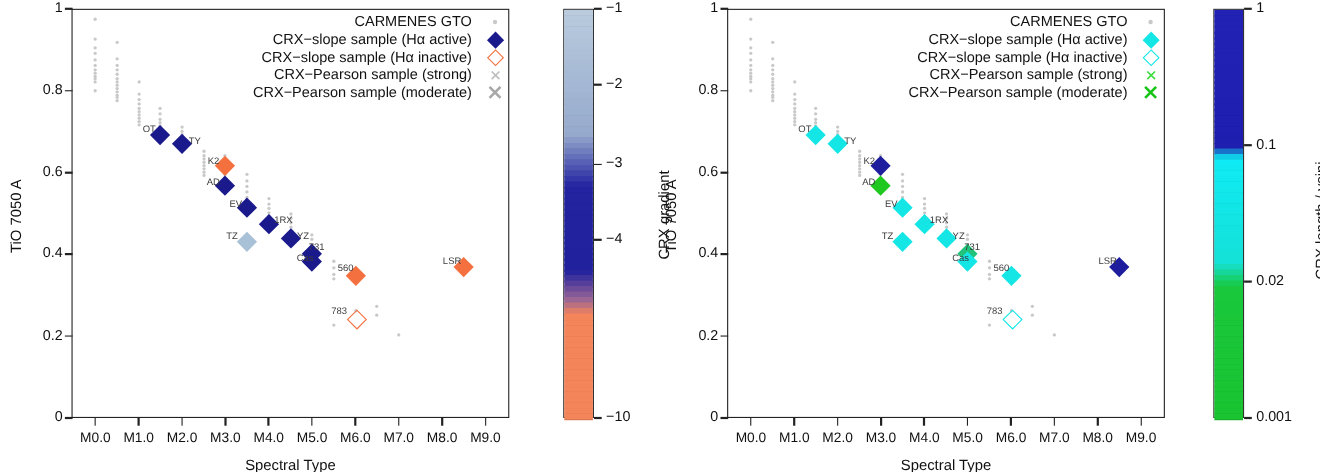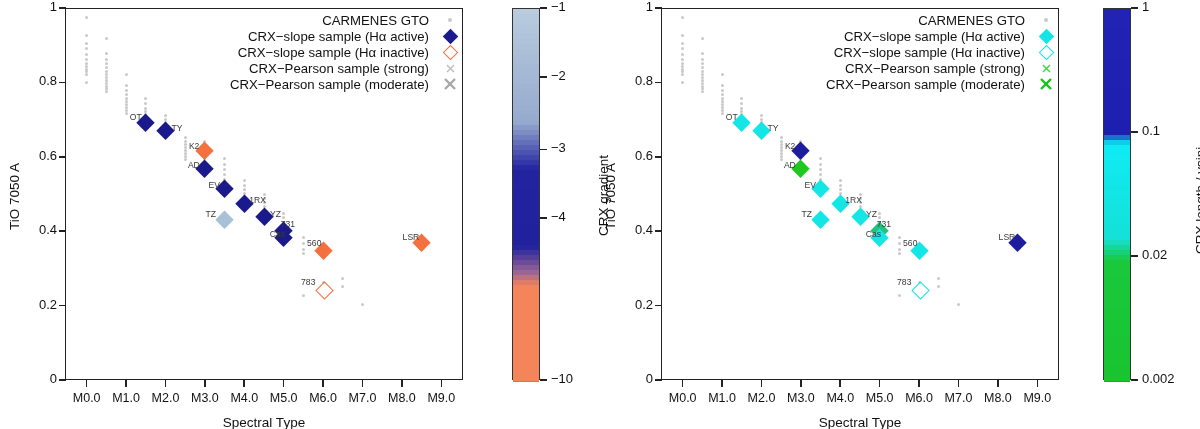--- a/index.html
+++ b/index.html
@@ -576,15 +576,15 @@
         <div class="stripe" style="top: 366.973px; height: 5.42703px; background: rgb(25, 196, 48); border-bottom: 0.4px solid rgba(0, 0, 0, 0.12);"></div>
       </div>
     </div>
     <div class="cbar-tick" style="left: 1131px; top: 7.3px;"></div>
     <div class="cbar-label" style="left: 1142px; top: -1px;">1</div>
     <div class="cbar-tick" style="left: 1131px; top: 131.288px;"></div>
     <div class="cbar-label" style="left: 1142px; top: 122.988px;">0.1</div>
     <div class="cbar-tick" style="left: 1131px; top: 255.312px;"></div>
     <div class="cbar-label" style="left: 1142px; top: 247.012px;">0.02</div>
     <div class="cbar-tick" style="left: 1131px; top: 379.3px;"></div>
-    <div class="cbar-label" style="left: 1142px; top: 371px;">0.002</div>
+    <div class="cbar-label" style="left: 1142px; top: 371px;">0.001</div>
     <div class="cbar-title" style="left: 1193px; top: 254px;">CRX length / vsini</div>
   </div>
 
 </body></html>

